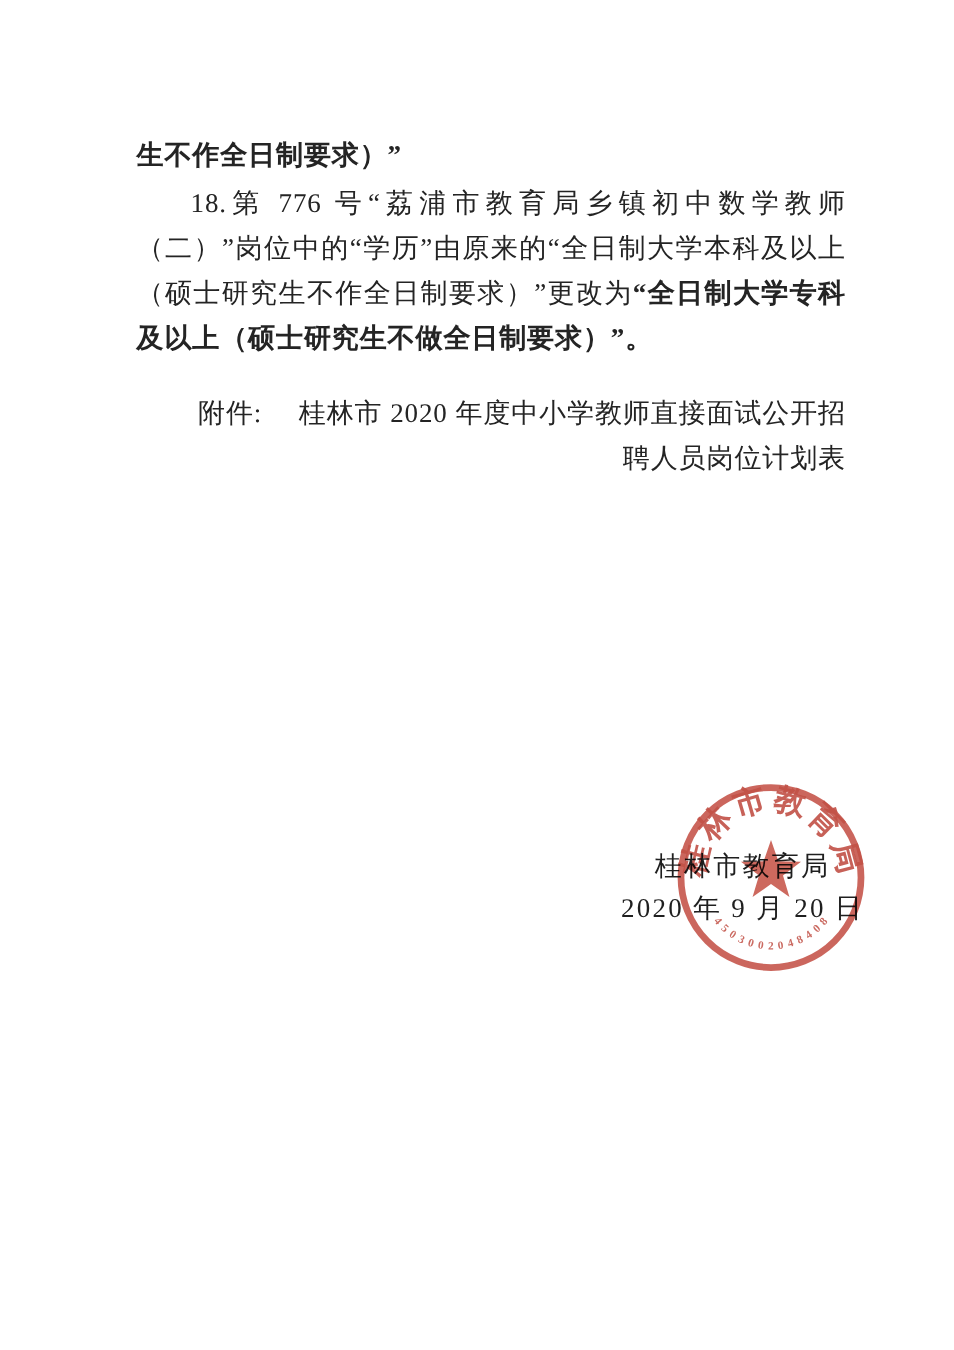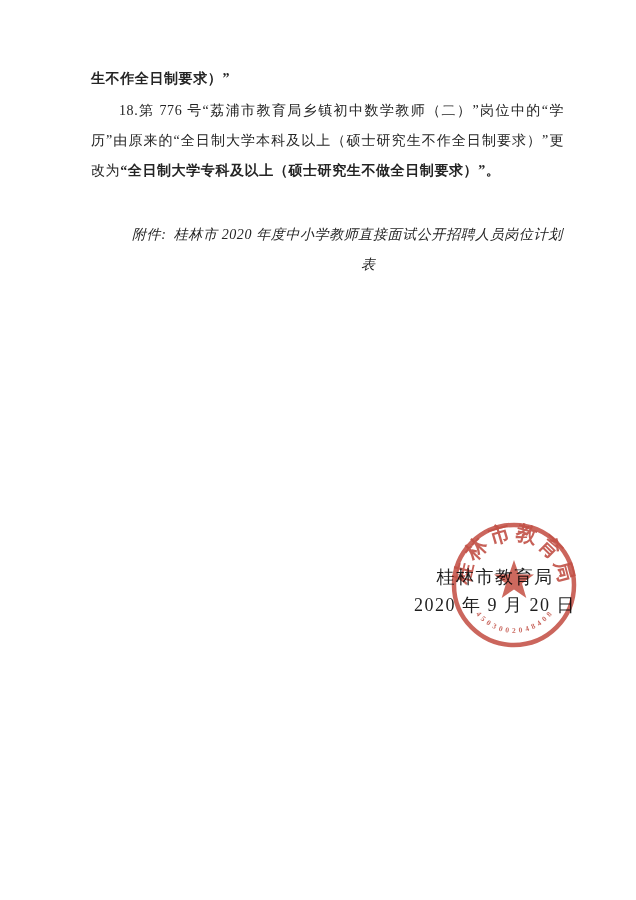--- a/index.html
+++ b/index.html
@@ -2,30 +2,30 @@
 <html><head>
 <meta charset="utf-8">
 <style>
   html,body{margin:0;padding:0;background:#ffffff;}
   .page{
     position:relative;width:636px;height:900px;background:#ffffff;
     overflow:hidden;font-family:"Liberation Serif","DejaVu Serif",serif;
     color:#242424;
   }
   .doc{
-    position:absolute;left:91px;top:64px;width:473px;
-    font-size:14px;line-height:30px;letter-spacing:0.6px;
+    position:absolute;left:91px;top:88px;width:473px;
+    font-size:18px;line-height:30px;letter-spacing:0.6px;
     text-align:justify;text-justify:inter-ideograph;
   }
   .para{margin:0 0 2px 0;}
   .indent{text-indent:2em;}
   .bold{font-weight:700;}
-  .attachment{margin-top:34px;margin-left:41px;display:flex;align-items:flex-start;font-style:italic;}
+  .attachment{margin-top:20px;margin-left:41px;display:flex;align-items:flex-start;}
   .att-label{flex:0 0 auto;margin-right:6px;white-space:nowrap;}
-  .att-text{flex:1 1 auto;text-align:center;}
+  .att-text{flex:1 1 auto;text-align:right;}
   .signature{
     position:absolute;left:375px;top:563px;width:240px;
     text-align:center;font-size:18px;line-height:28px;letter-spacing:1.5px;
     color:#1f1f1f;
   }
   .seal{
     position:absolute;left:444px;top:515px;width:140px;height:140px;
     mix-blend-mode:multiply;opacity:0.93;pointer-events:none;
   }
   .seal text{font-family:"Liberation Serif","DejaVu Serif",serif;}

